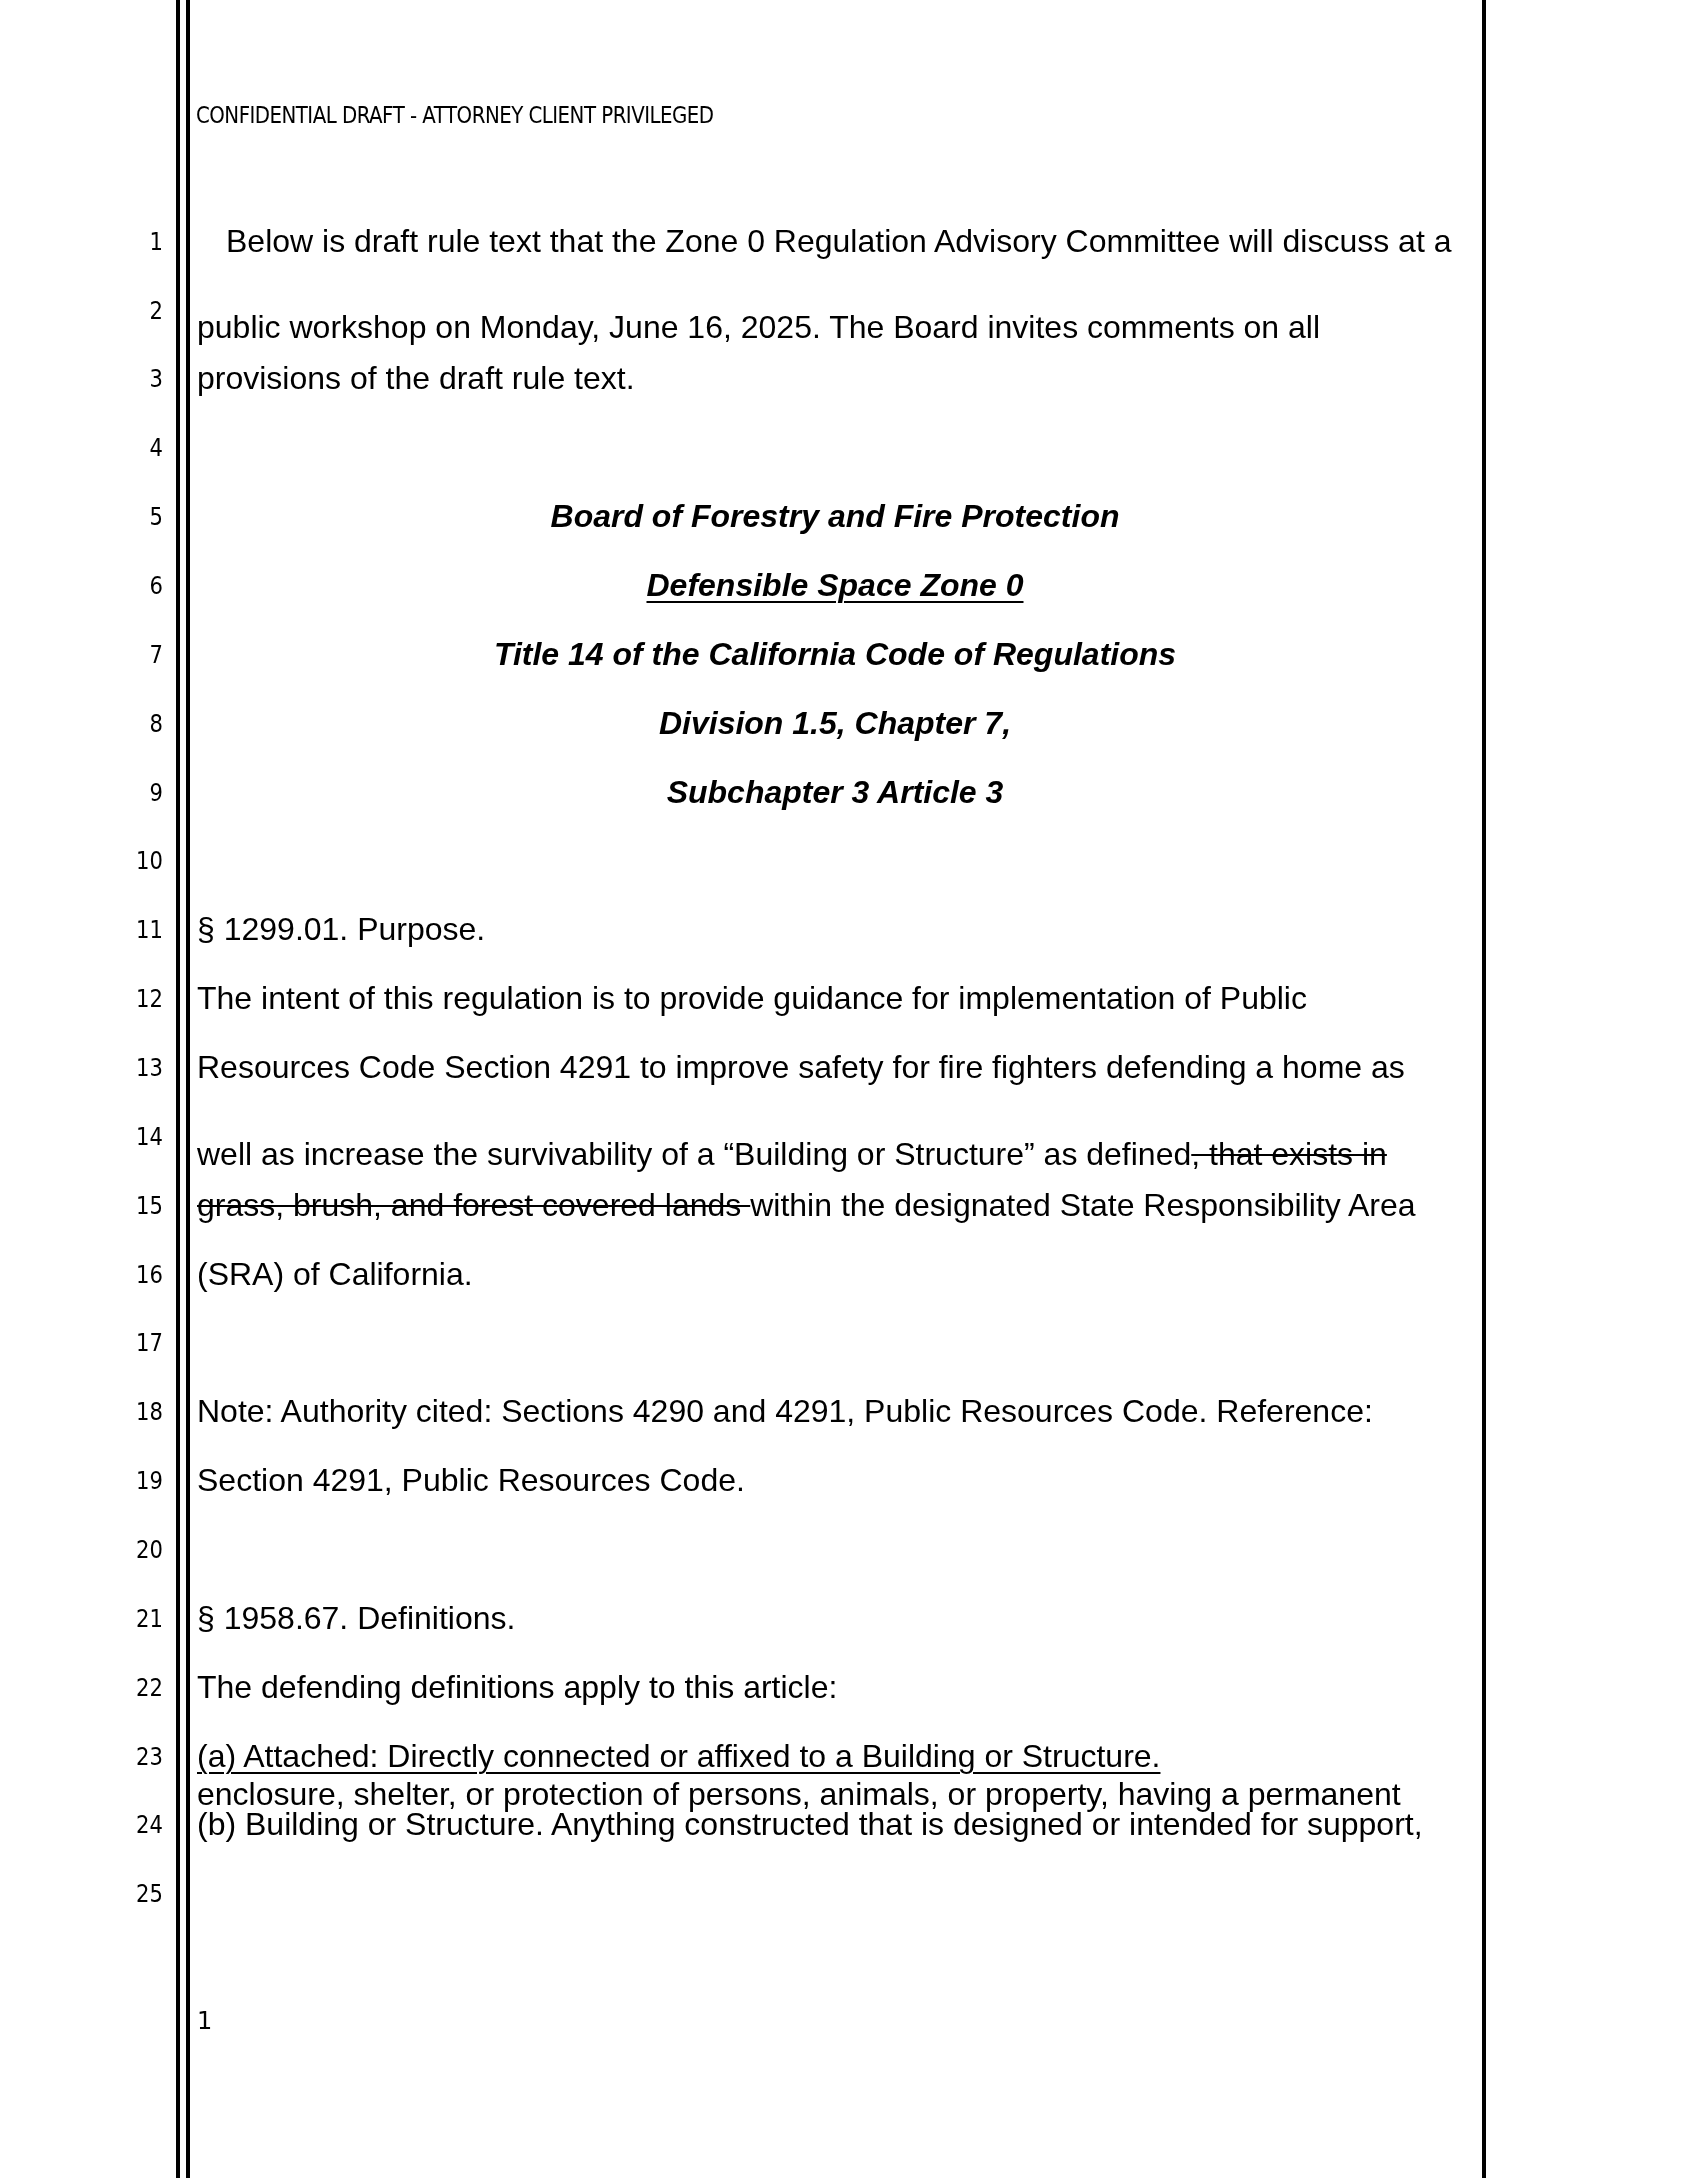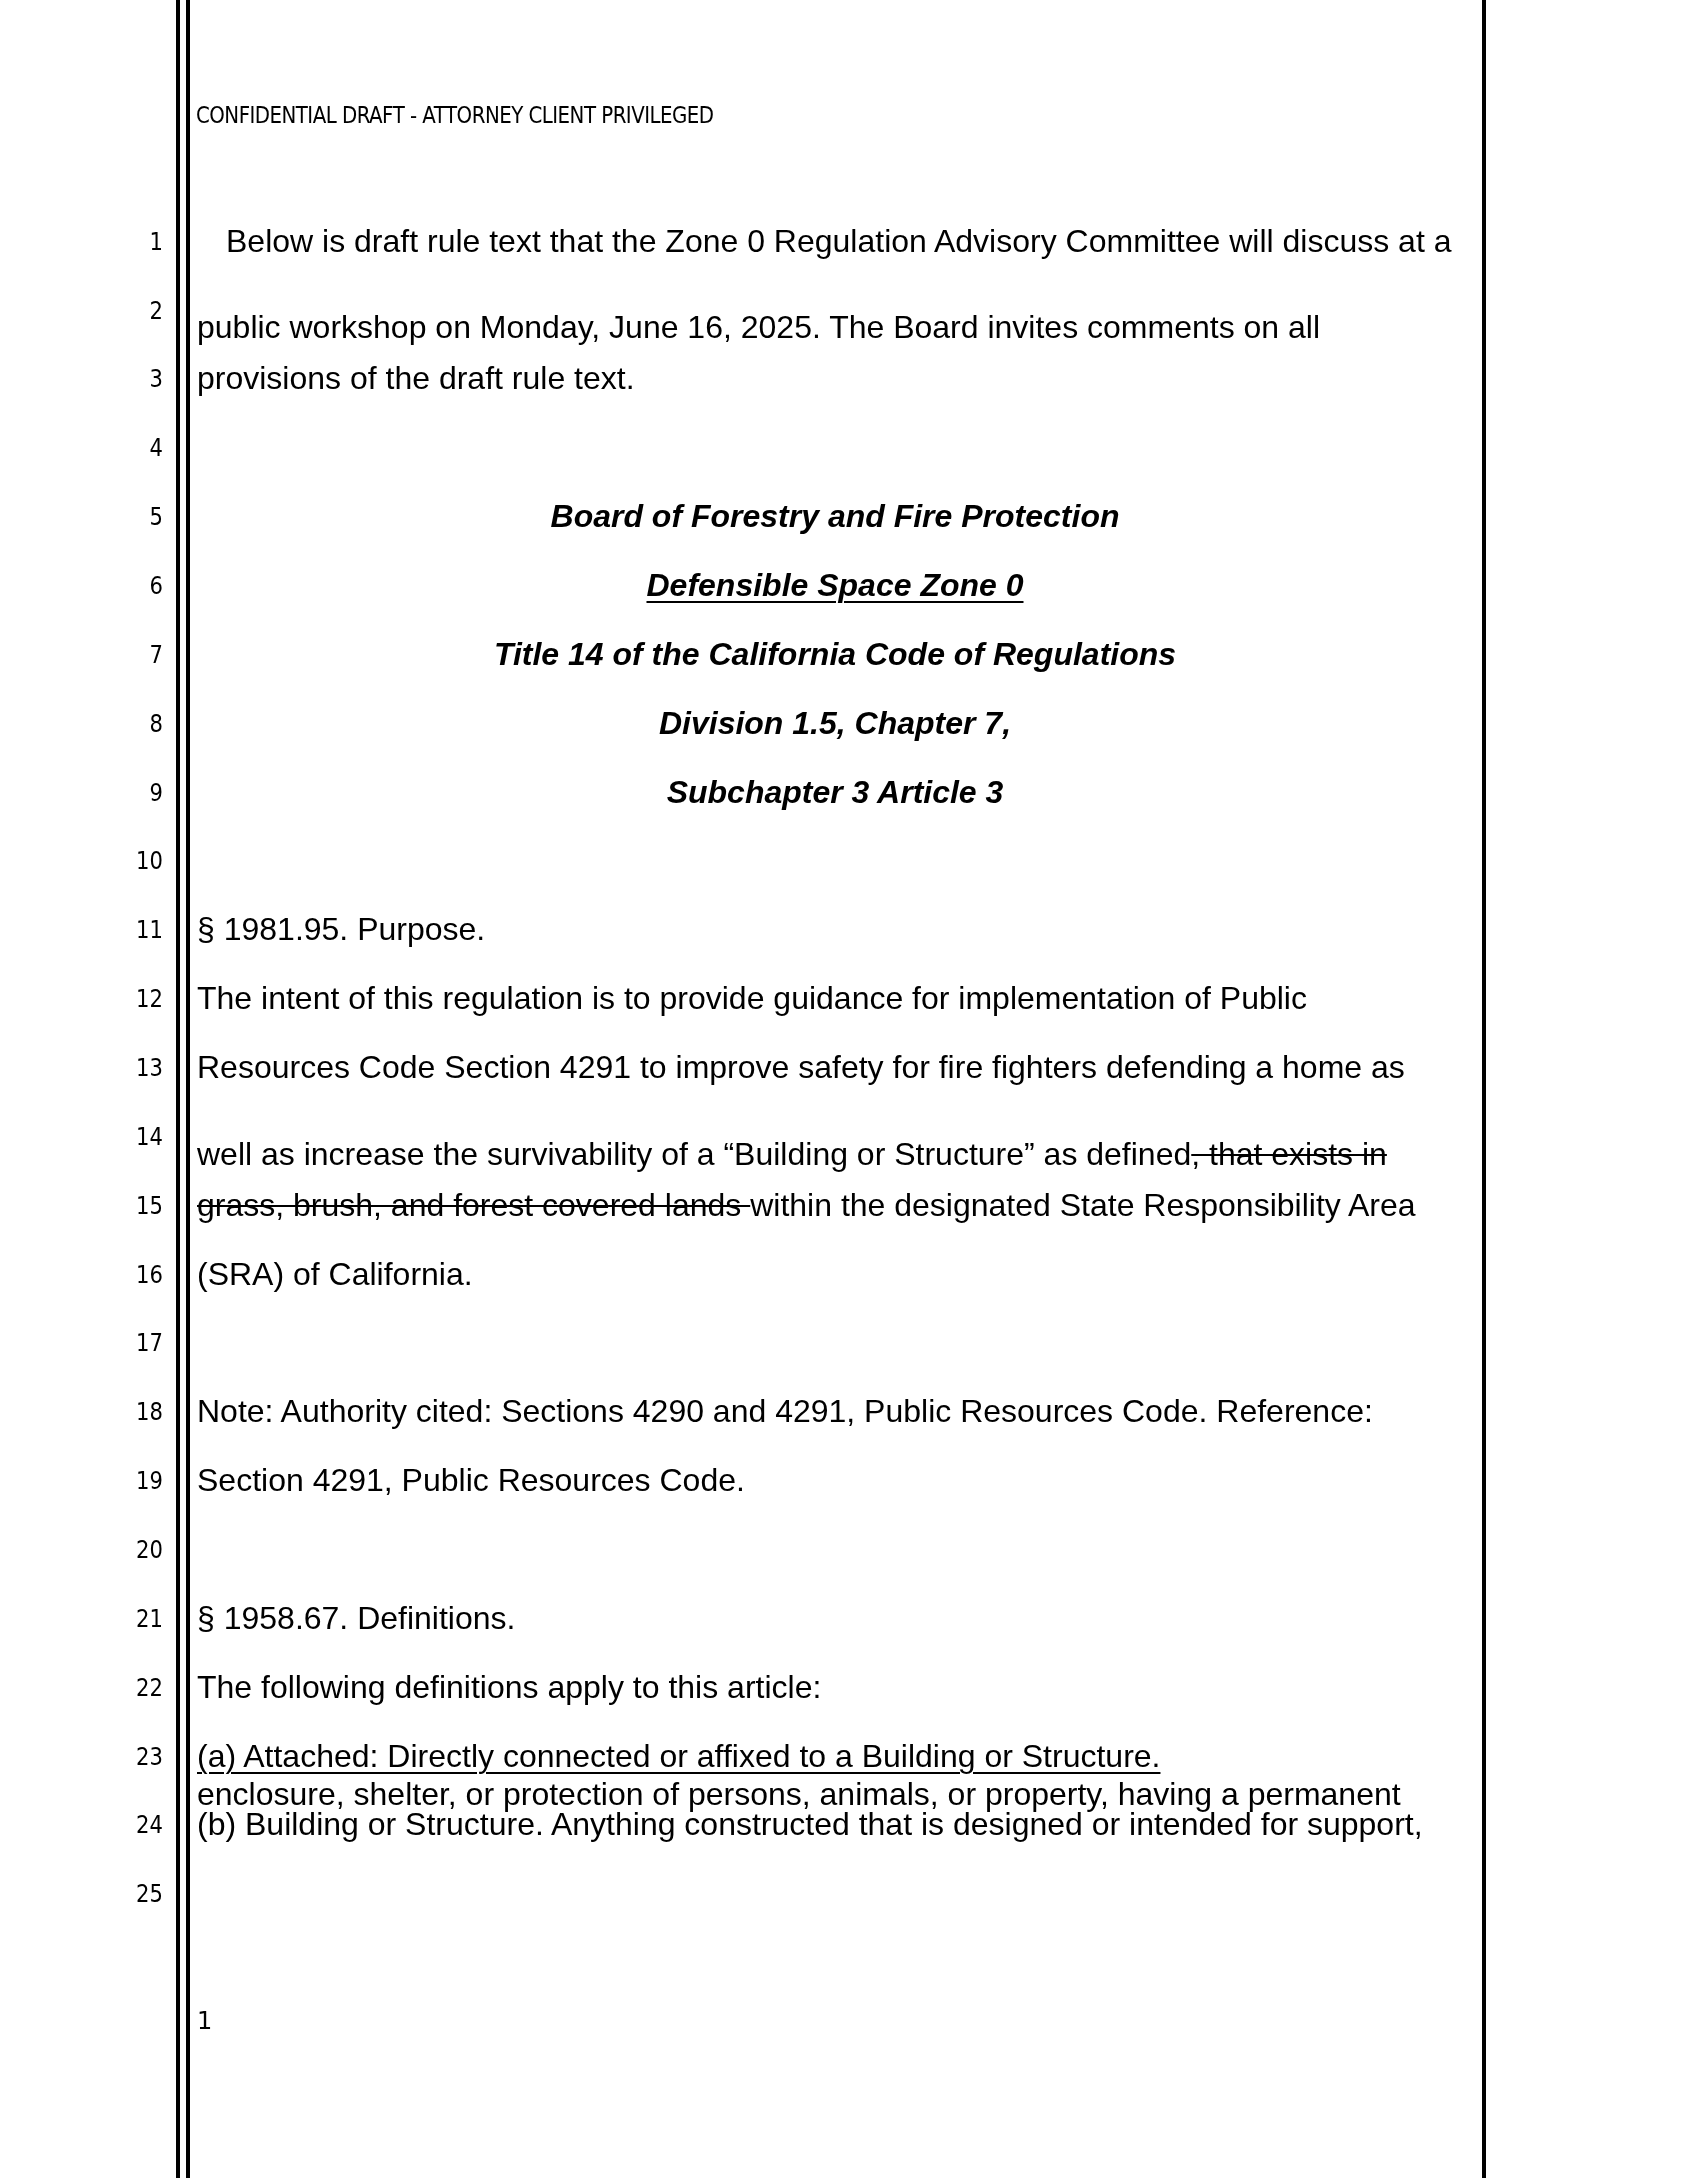--- a/index.html
+++ b/index.html
@@ -69,29 +69,29 @@
 
 <div id="lines">
   <div class="line" style="top: 223px; margin-left: 29px;">Below is draft rule text that the Zone 0 Regulation Advisory Committee will discuss at a</div>
   <div class="line" style="top: 292px; margin-top: 17px;">public workshop on Monday, June 16, 2025.  The Board invites comments on all</div>
   <div class="line" style="top: 360px;">provisions of the draft rule text.</div>
   <div class="line center" style="top: 498px;">Board of Forestry and Fire Protection</div>
   <div class="line center" style="top: 567px;"><span class="u">Defensible Space Zone 0</span></div>
   <div class="line center" style="top: 636px;">Title 14 of the California Code of Regulations</div>
   <div class="line center" style="top: 705px;">Division 1.5, Chapter 7,</div>
   <div class="line center" style="top: 774px;">Subchapter 3 Article 3</div>
-  <div class="line" style="top: 911px;">§ 1981.95. Purpose.</div>
+  <div class="line" style="top: 911px;">§ 1299.01. Purpose.</div>
   <div class="line" style="top: 980px;">The intent of this regulation is to provide guidance for implementation of Public</div>
   <div class="line" style="top: 1049px;">Resources Code Section 4291 to improve safety for fire fighters defending a home as</div>
   <div class="line" style="top: 1136px;"><span>well as increase the survivability of a “Building or Structure” as defined</span><span class="s">, that exists in</span></div>
   <div class="line" style="top: 1187px;"><span class="s">grass, brush, and forest covered lands </span><span>within the designated State Responsibility Area</span></div>
   <div class="line" style="top: 1256px;">(SRA) of California.</div>
   <div class="line" style="top: 1393px;">Note: Authority cited: Sections 4290 and 4291, Public Resources Code. Reference:</div>
   <div class="line" style="top: 1462px;">Section 4291, Public Resources Code.</div>
   <div class="line" style="top: 1600px;">§ 1958.67. Definitions.</div>
-  <div class="line" style="top: 1669px;">The following definitions apply to this article:</div>
+  <div class="line" style="top: 1669px;">The defending definitions apply to this article:</div>
   <div class="line" style="top: 1738px;"><span class="u">(a) Attached: Directly connected or affixed to a Building or Structure.</span></div>
   <div class="line" style="top: 1806px;">(b) Building or Structure. Anything constructed that is designed or intended for support,</div>
   <div class="line" style="top: 1776px;">enclosure, shelter, or protection of persons, animals, or property, having a permanent</div>
 </div>
 
 <div class="footer-page">1</div>
 
 
 </body></html>

